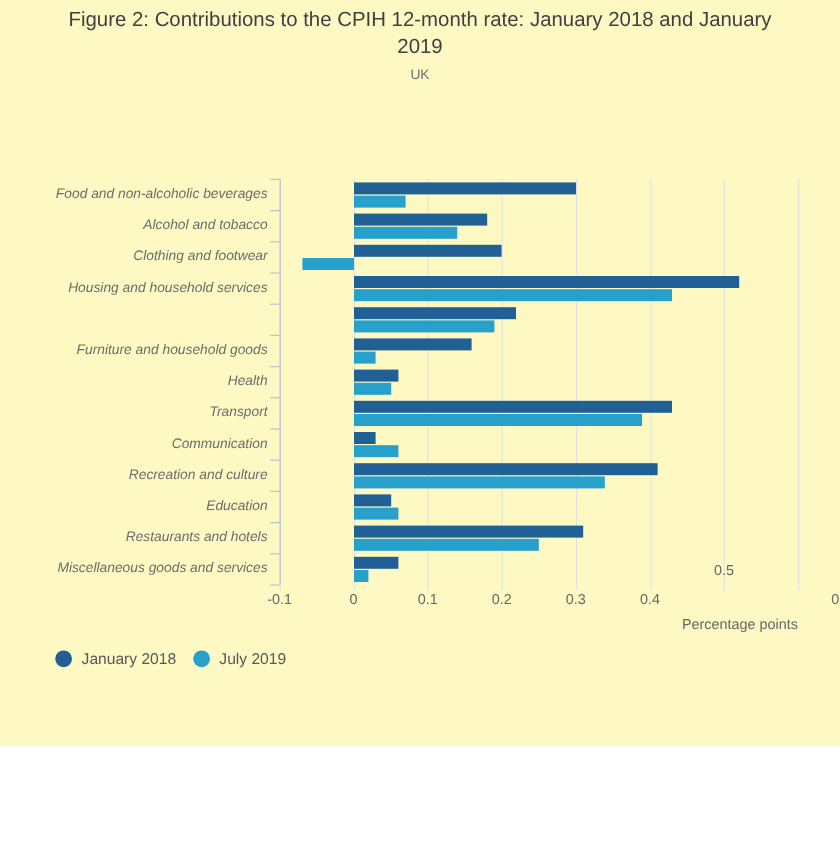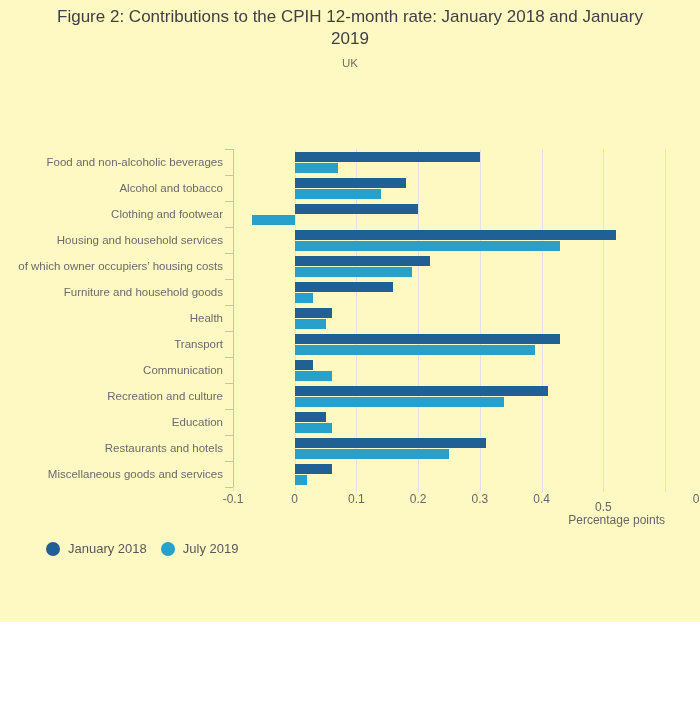--- a/index.html
+++ b/index.html
@@ -14,21 +14,21 @@
   .subtitle{
     position:absolute;top:57px;left:0;width:700px;text-align:center;
     font-size:11.5px;color:#707071;
   }
   #chart{position:absolute;top:0;left:0;width:700px;height:707px;}
   .gridline{position:absolute;width:1px;background:#e2e2e6;}
   .axisline{position:absolute;width:1px;background:#b8c4d0;}
   .cat-tick{position:absolute;height:1px;background:#b8c4d0;}
   .cat-label{
     position:absolute;font-size:11.5px;line-height:13px;color:#6b6b6b;
-    white-space:nowrap;text-align:right;
+    white-space:nowrap;text-align:right;font-style:italic;
   }
   .bar{position:absolute;height:10px;}
   .x-tick-label{
     position:absolute;width:44px;text-align:center;font-size:12px;color:#666;
   }
   .xlabel{
     position:absolute;top:513px;right:35px;font-size:12px;color:#666;
   }
   .legend{
     position:absolute;left:46px;top:541px;display:flex;align-items:center;gap:14px;
@@ -69,21 +69,20 @@
       <div class="cat-tick" style="left: 225px; top: 357px; width: 8px;"></div>
       <div class="cat-tick" style="left: 225px; top: 383px; width: 8px;"></div>
       <div class="cat-tick" style="left: 225px; top: 409px; width: 8px;"></div>
       <div class="cat-tick" style="left: 225px; top: 435px; width: 8px;"></div>
       <div class="cat-tick" style="left: 225px; top: 461px; width: 8px;"></div>
       <div class="cat-tick" style="left: 225px; top: 487px; width: 8px;"></div>
       <div class="cat-label" style="right: 477px; top: 156px;">Food and non-alcoholic beverages</div>
       <div class="cat-label" style="right: 477px; top: 182px;">Alcohol and tobacco</div>
       <div class="cat-label" style="right: 477px; top: 208px;">Clothing and footwear</div>
       <div class="cat-label" style="right: 477px; top: 234px;">Housing and household services</div>
-      <div class="cat-label" style="right: 477px; top: 260px;">of which owner occupiers’ housing costs</div>
       <div class="cat-label" style="right: 477px; top: 286px;">Furniture and household goods</div>
       <div class="cat-label" style="right: 477px; top: 312px; padding-left: 24px;">Health</div>
       <div class="cat-label" style="right: 477px; top: 338px;">Transport</div>
       <div class="cat-label" style="right: 477px; top: 364px;">Communication</div>
       <div class="cat-label" style="right: 477px; top: 390px;">Recreation and culture</div>
       <div class="cat-label" style="right: 477px; top: 416px;">Education</div>
       <div class="cat-label" style="right: 477px; top: 442px; padding-left: 48px;">Restaurants and hotels</div>
       <div class="cat-label" style="right: 477px; top: 468px;">Miscellaneous goods and services</div>
       <div class="bar" title="Food and non-alcoholic beverages — January 2018: 0.3" style="left: 294.7px; width: 185.1px; top: 152px; background: rgb(32, 96, 149);"></div>
       <div class="bar" title="Alcohol and tobacco — January 2018: 0.18" style="left: 294.7px; width: 111.1px; top: 178px; background: rgb(32, 96, 149);"></div>
@@ -110,21 +109,21 @@
       <div class="bar" title="Recreation and culture — January 2019: 0.34" style="left: 294.7px; width: 209.8px; top: 397px; background: rgb(39, 160, 204);"></div>
       <div class="bar" title="Education — January 2019: 0.06" style="left: 294.7px; width: 37px; top: 423px; background: rgb(39, 160, 204);"></div>
       <div class="bar" title="Restaurants and hotels — January 2019: 0.25" style="left: 294.7px; width: 154.3px; top: 449px; background: rgb(39, 160, 204);"></div>
       <div class="bar" title="Miscellaneous goods and services — January 2019: 0.02" style="left: 294.7px; width: 12.3px; top: 475px; background: rgb(39, 160, 204);"></div>
       <div class="x-tick-label" style="left: 211px; top: 492px;">-0.1</div>
       <div class="x-tick-label" style="left: 272.7px; top: 492px;">0</div>
       <div class="x-tick-label" style="left: 334.4px; top: 492px;">0.1</div>
       <div class="x-tick-label" style="left: 396.1px; top: 492px;">0.2</div>
       <div class="x-tick-label" style="left: 457.9px; top: 492px;">0.3</div>
       <div class="x-tick-label" style="left: 519.6px; top: 492px;">0.4</div>
-      <div class="x-tick-label" style="left: 581.3px; top: 500px;">0.5</div>
+      <div class="x-tick-label" style="left: 581.3px; top: 468px;">0.5</div>
       <div class="x-tick-label" style="left: 679px; top: 492px;">0.6</div>
     </div>
 
   <div class="xlabel">Percentage points</div>
 
   <div class="legend">
     <div class="legend-item">
       <span class="legend-dot" id="dot-0" style="background: rgb(32, 96, 149);"></span>
       <span class="legend-label">January 2018</span>
     </div>

